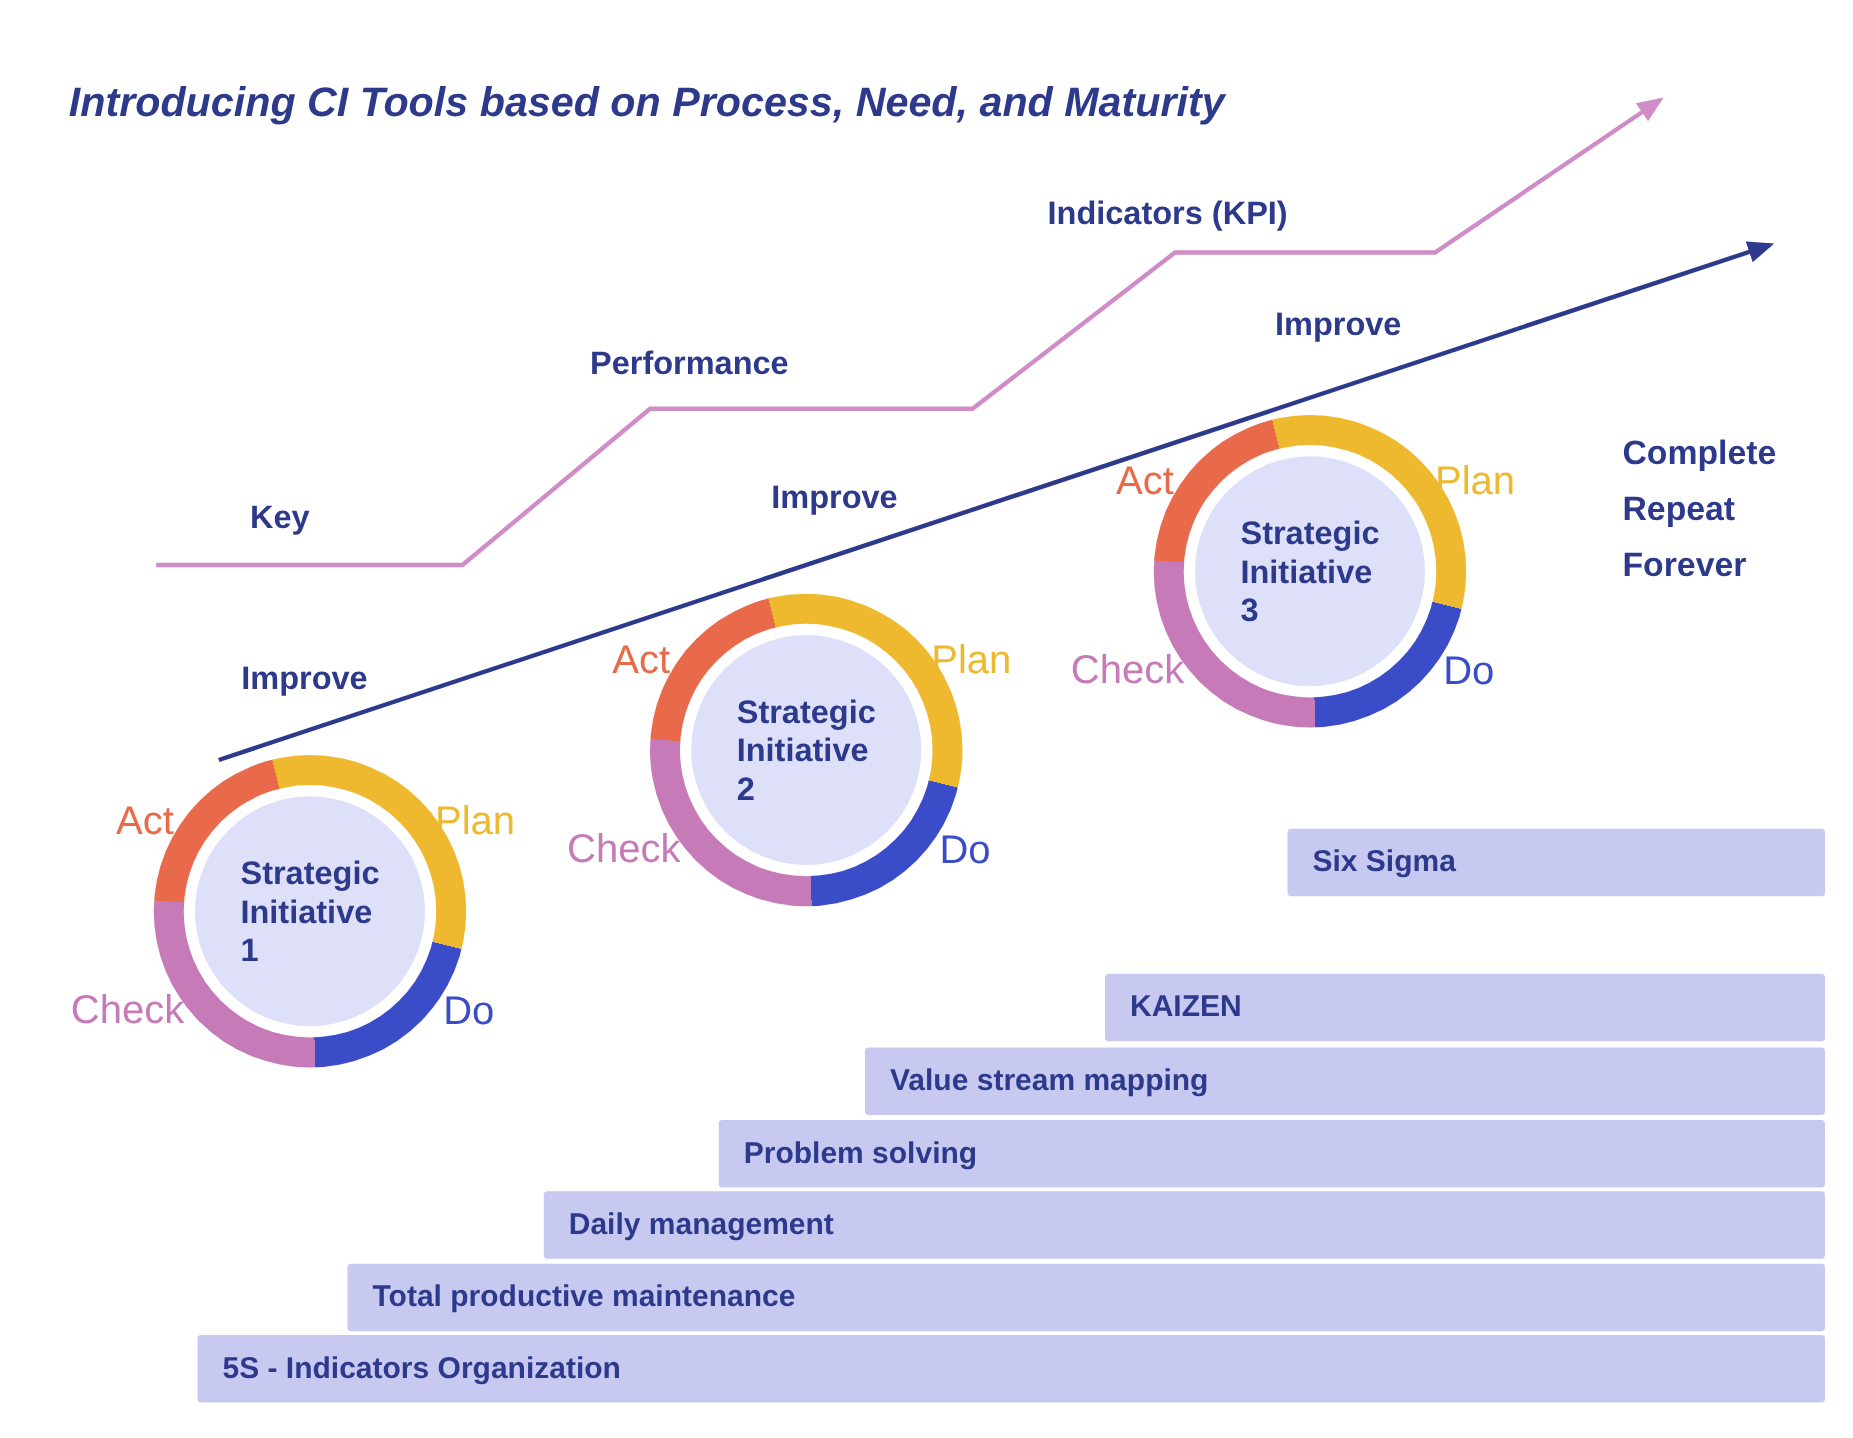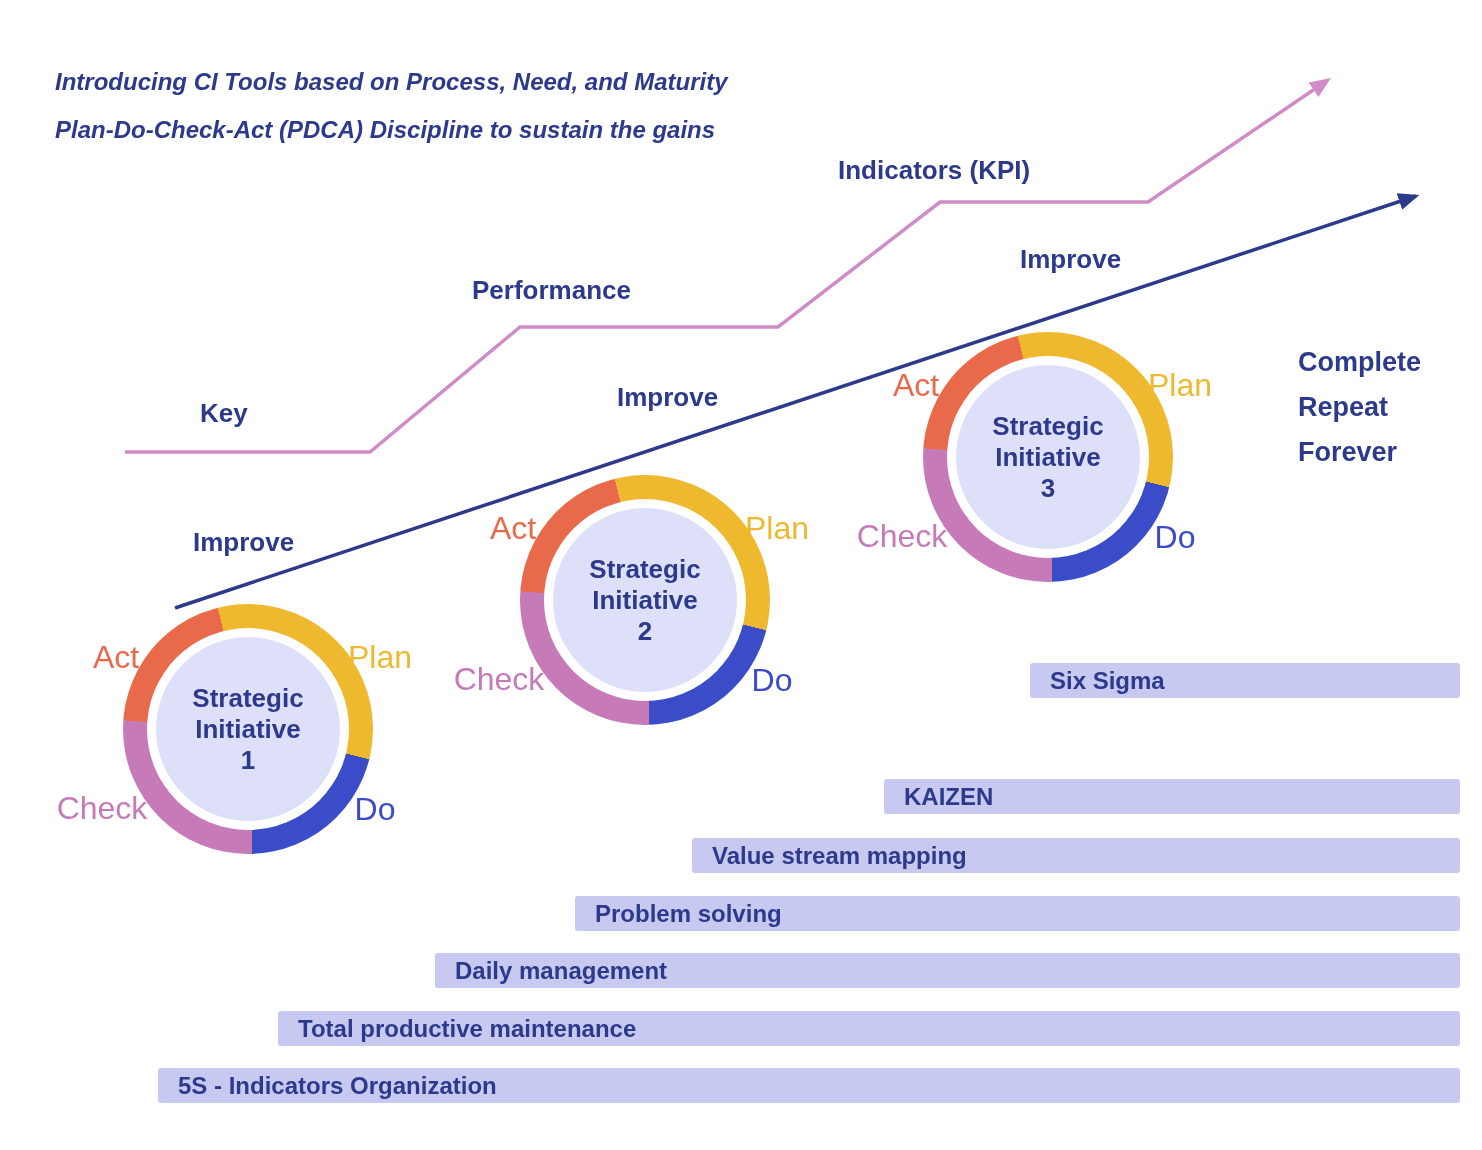--- a/index.html
+++ b/index.html
@@ -6,21 +6,21 @@
   .stage{
     position:relative;
     width:1482px;height:1150px;
     background:#fff;
     font-family:"Liberation Sans", sans-serif;
     overflow:hidden;
     color:var(--navy,#2d3a8c);
   }
   .title{
     position:absolute;left:55px;top:58px;
-    font-size:24px;line-height:48px;
+    font-size:33px;line-height:48px;
     font-style:italic;font-weight:600;
     color:var(--navy,#2d3a8c);
   }
   .arrows{position:absolute;left:0;top:0;width:1482px;height:1150px;}
   .kpi-line{fill:none;stroke:var(--pink,#cf8cc6);stroke-width:3.5;}
   .improve-line{fill:none;stroke:var(--navy,#2d3a8c);stroke-width:3.5;}
   .lbl{
     position:absolute;font-weight:700;font-size:26px;
     color:var(--navy,#2d3a8c);white-space:nowrap;
   }
@@ -38,51 +38,50 @@
       var(--do-blue,#3b4cc8) 118deg 192deg,
       var(--check-pink,#c67ab8) 192deg 288deg,
       var(--act-orange,#e96a4b) 288deg 360deg);
   }
   .donut-hole{
     position:absolute;inset:24px;border-radius:50%;background:#fff;
   }
   .ci-circle{
     position:absolute;inset:9px;border-radius:50%;
     background:var(--circle-lavender,#dde0f8);
-    display:flex;align-items:center;justify-content:center;text-align:center;
+    display:flex;align-items:center;justify-content:center;
   }
   .ci-text{font-size:26px;line-height:31px;font-weight:600;color:var(--navy,#2d3a8c);}
   .ci-text .num{font-weight:700;}
   .pl{
     position:absolute;transform:translate(-50%,-50%);
     font-weight:400;font-size:32px;white-space:nowrap;
   }
   .pl.act{left:38px;top:83px;color:var(--act-orange,#e96a4b);}
   .pl.plan{left:302px;top:83px;color:var(--plan-yellow,#f1c234);}
   .pl.check{left:24px;top:234px;color:var(--check-pink,#c67ab8);}
   .pl.do{left:297px;top:235px;color:var(--do-blue,#3b4cc8);}
   
   .bar{
-    position:absolute;right:22px;height:35px;border-radius:3px;
+    position:absolute;right:22px;height:54px;border-radius:3px;
     background:var(--bar-lavender,#c7c9f1);
     display:flex;align-items:center;
   }
   .bar span{
     padding-left:20px;font-weight:700;font-size:24px;
     color:var(--navy,#2d3a8c);white-space:nowrap;
   }
 </style>
 </head>
 <body>
 
 <div class="stage">
 
   <div class="title">
     <div>Introducing CI Tools based on Process, Need, and Maturity</div>
-    <div>Plan-Do-Check-Act (PDCA) Discipline to sustain the gains</div>
   </div>
 
   <svg class="arrows" viewBox="0 0 1482 1150">
     <defs>
       <marker id="ah-pink" markerWidth="8" markerHeight="7" refX="5" refY="2.5" orient="auto" markerUnits="strokeWidth">
         <path d="M0,0 L6,2.5 L0,5 z" style="fill:var(--pink,#cf8cc6);"></path>
       </marker>
       <marker id="ah-navy" markerWidth="8" markerHeight="7" refX="5" refY="2.5" orient="auto" markerUnits="strokeWidth">
         <path d="M0,0 L6,2.5 L0,5 z" style="fill:var(--navy,#2d3a8c);"></path>
       </marker>

